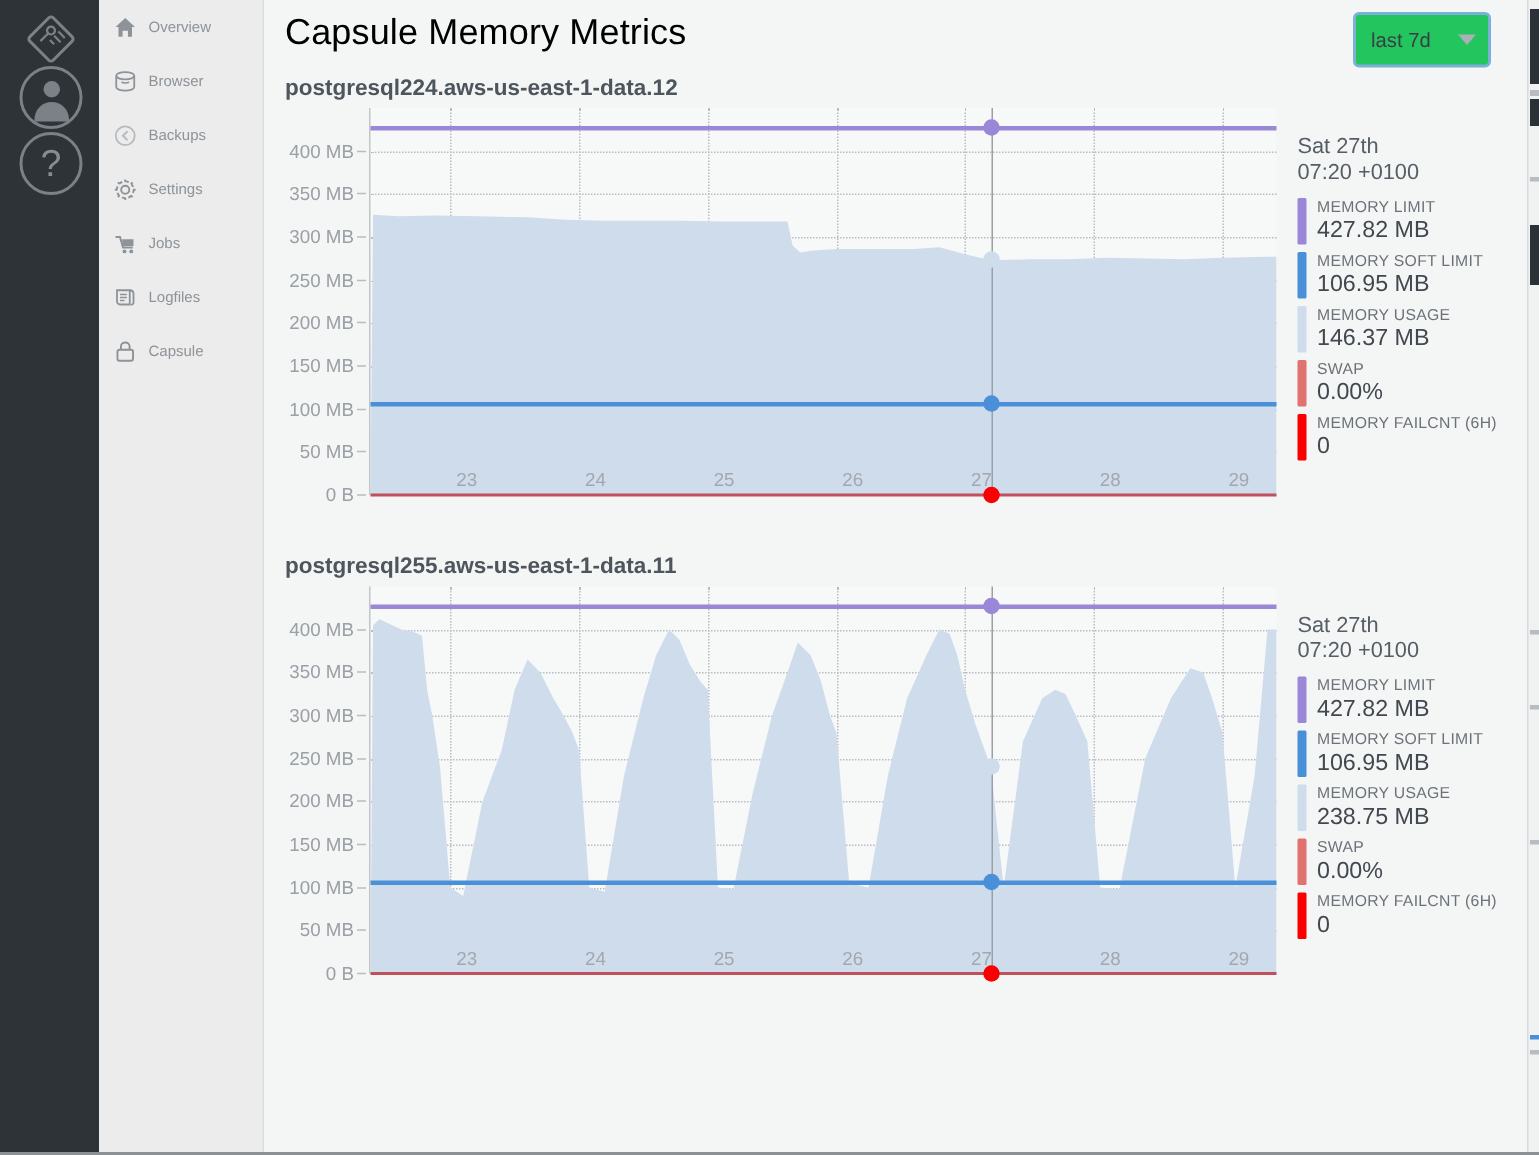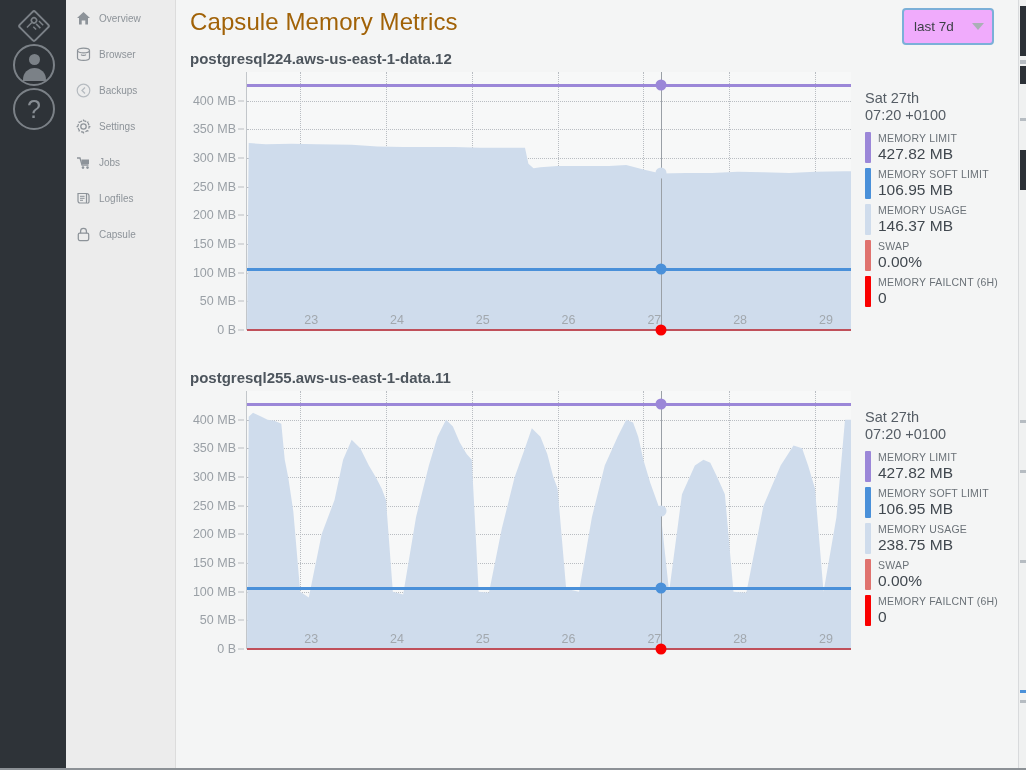--- a/index.html
+++ b/index.html
@@ -56,29 +56,29 @@
   .nav-ico svg { display: block; }
   .nav-label { white-space: nowrap; }
 
   
   .main {
     position: absolute; left: 177px; top: 0; right: 8px; bottom: 0;
     background: #f4f5f5; overflow: hidden;
   }
   .page-title {
     position: absolute; left: 13px; top: 8px;
-    font-size: 24px; color: #a16207; font-weight: 400;
+    font-size: 24px; color: #000000; font-weight: 400;
     letter-spacing: .1px;
   }
 
   
   .range-select {
     position: absolute; right: 24px; top: 8px;
     width: 92px; height: 37px;
-    background: #f0abfc;
+    background: #22c55e;
     border: 2px solid #7bb0d8; border-radius: 4px;
     display: flex; align-items: center; justify-content: space-between;
     padding: 0 8px 0 10px;
     font-size: 13.5px; color: #3a3f44; cursor: pointer;
   }
   .caret {
     width: 0; height: 0;
     border-left: 6px solid transparent; border-right: 6px solid transparent;
     border-top: 7px solid #aab0b6;
   }

